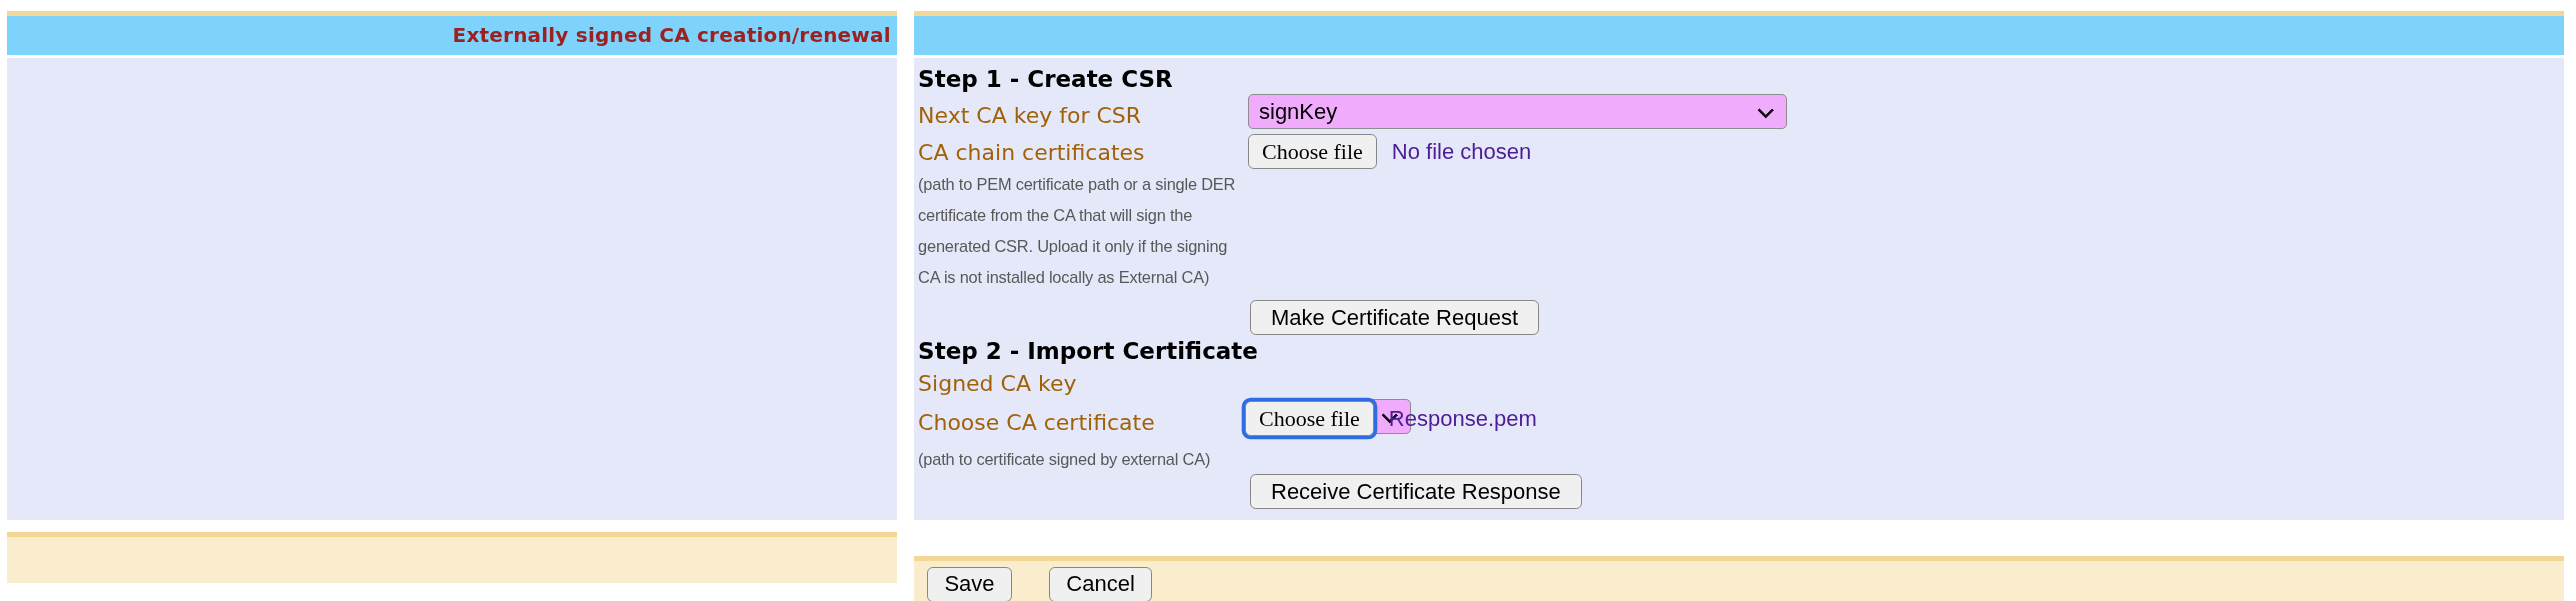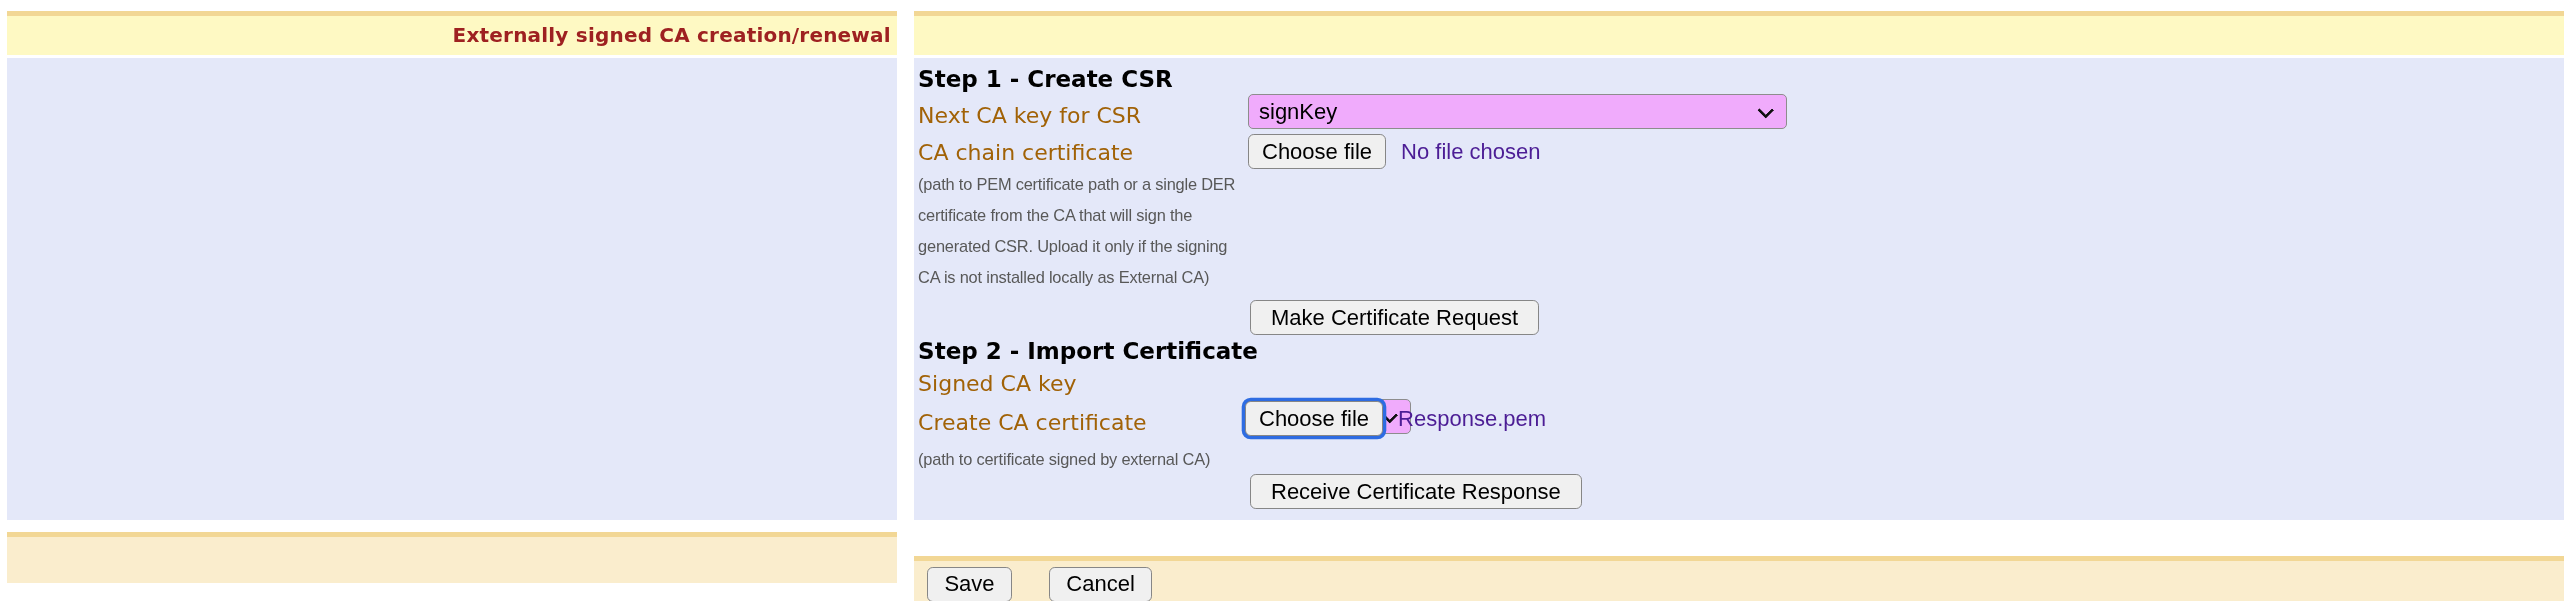--- a/index.html
+++ b/index.html
@@ -2,21 +2,21 @@
 <html style="font-size:13px"><head>
 <meta charset="utf-8">
 <style>
   * { margin:0; padding:0; box-sizing:border-box; }
   html,body { width:2576px; height:601px; background:#ffffff; overflow:hidden;
               font-family:"DejaVu Sans", sans-serif; }
   .page { position:relative; width:2576px; height:601px; background:#ffffff; }
 
   
   .cell { position:absolute; }
-  .hdr  { background:#fef9c3; border-top:5.8px solid #f2d795; }
+  .hdr  { background:#7dd3fc; border-top:5.8px solid #f2d795; }
   .panel{ background:#e4e8f9; }
   .foot { background:#faedcd; border-top:5px solid #f2d795; }
 
   .hdr-left  { left:7.4px;    top:10.7px;  width:890px; height:44px;
                display:flex; align-items:center; justify-content:flex-end; padding-right:6.6px; }
   .hdr-right { left:914px; top:10.7px;  width:1650px; height:44px; }
   .main-left { left:7.4px;    top:58px;  width:890px; height:462px; }
   .main-right{ left:914px; top:58px;  width:1650px; height:462px; }
   .foot-left { left:7.4px;    top:532px; width:890px; height:51px; }
   .foot-right{ left:914px; top:556px; width:1650px; height:51px;
@@ -39,21 +39,21 @@
                border-right:3.3px solid #111; border-bottom:3.3px solid #111;
                transform:translateY(-68%) rotate(45deg); border-radius:0.8px; }
 
   
   .btn { height:35px; background:#f0f0f0; border:1.6px solid #868686; border-radius:5.8px;
          font-family:"Liberation Sans", sans-serif; font-size:22px; color:#000;
          padding:0 16.4px; display:inline-flex; align-items:center; justify-content:center;
          white-space:nowrap; cursor:default; }
   .btn-wide { padding:0 20px; }
   .file-row { display:flex; align-items:center; gap:15px; }
-  .file-btn { padding:0 13px; }
+  .file-btn { padding:0 13px;font-family:Liberation Serif, serif; }
   .file-btn.focused { box-shadow:0 0 0 3.3px #2e6ce2; }
   .file-name { font-family:"Liberation Sans", sans-serif; font-size:22px; color:#4c1d95;
                white-space:nowrap; }
   .foot-btn { margin-right:37px; }
 </style>
 </head>
 <body>
 
 <div class="page">
 
@@ -67,42 +67,42 @@
   <div class="cell panel main-right">
 
     <div class="abs step-heading" style="left:4.1px; top:8.2px;">Step 1 - Create CSR</div>
 
     <div class="abs form-label" style="left:4.1px; top:45px;">Next CA key for CSR</div>
     <div class="abs sel" style="left:334px; top:36px; width:539px;" role="listbox">
       <span>signKey</span>
       <span class="chev"></span>
     </div>
 
-    <div class="abs form-label" style="left:4.1px; top:82px;">CA chain certificate</div>
+    <div class="abs form-label" style="left:4.1px; top:82px;">CA chain certificates</div>
     <div class="abs file-row" style="left:334px; top:76px;">
       <button class="btn file-btn">Choose file</button>
       <span class="file-name">No file chosen</span>
     </div>
 
     <div class="abs help-text" style="left:4.1px; top:117px;">(path to PEM certificate path or a single DER</div>
     <div class="abs help-text" style="left:4.1px; top:148px;">certificate from the CA that will sign the</div>
     <div class="abs help-text" style="left:4.1px; top:179px;">generated CSR. Upload it only if the signing</div>
     <div class="abs help-text" style="left:4.1px; top:210px;">CA is not installed locally as External CA)</div>
 
     <button class="abs btn btn-wide" style="left:336px; top:242px;">Make Certificate Request</button>
 
     <div class="abs step-heading" style="left:4.1px; top:280px;">Step 2 - Import Certificate</div>
 
     <div class="abs form-label" style="left:4.1px; top:313px;">Signed CA key</div>
     <div class="abs sel" style="left:334px; top:306px; width:163px;" role="listbox">
       <span>signKey</span>
       <span class="chev"></span>
     </div>
 
-    <div class="abs form-label" style="left:4.1px; top:352px;">Create CA certificate</div>
+    <div class="abs form-label" style="left:4.1px; top:352px;">Choose CA certificate</div>
     <div class="abs file-row" style="left:331px; top:343px;">
       <button class="btn file-btn focused">Choose file</button>
       <span class="file-name">Response.pem</span>
     </div>
 
     <div class="abs help-text" style="left:4.1px; top:392px;">(path to certificate signed by external CA)</div>
 
     <button class="abs btn btn-wide" style="left:336px; top:416px;">Receive Certificate Response</button>
   </div>
 

